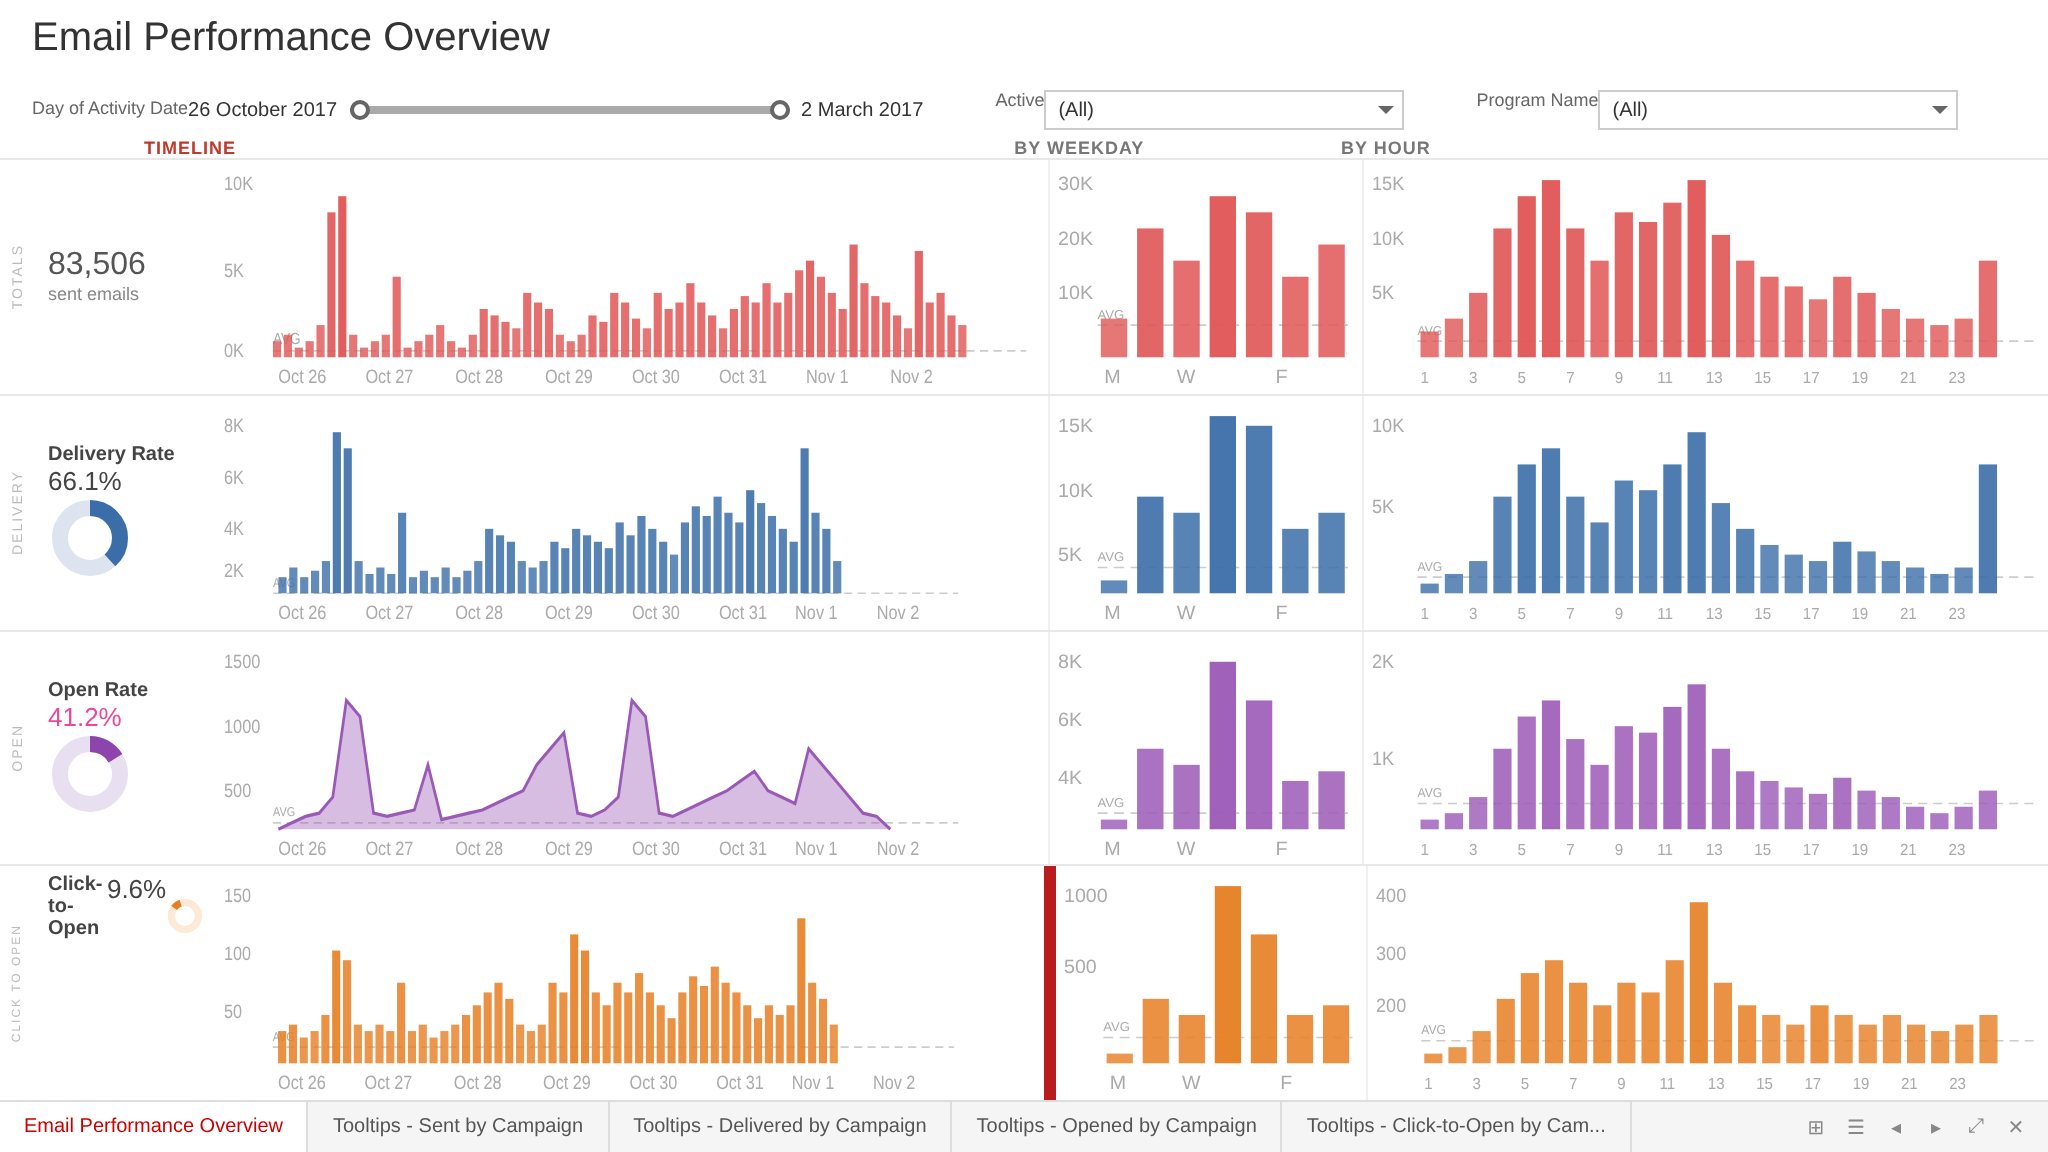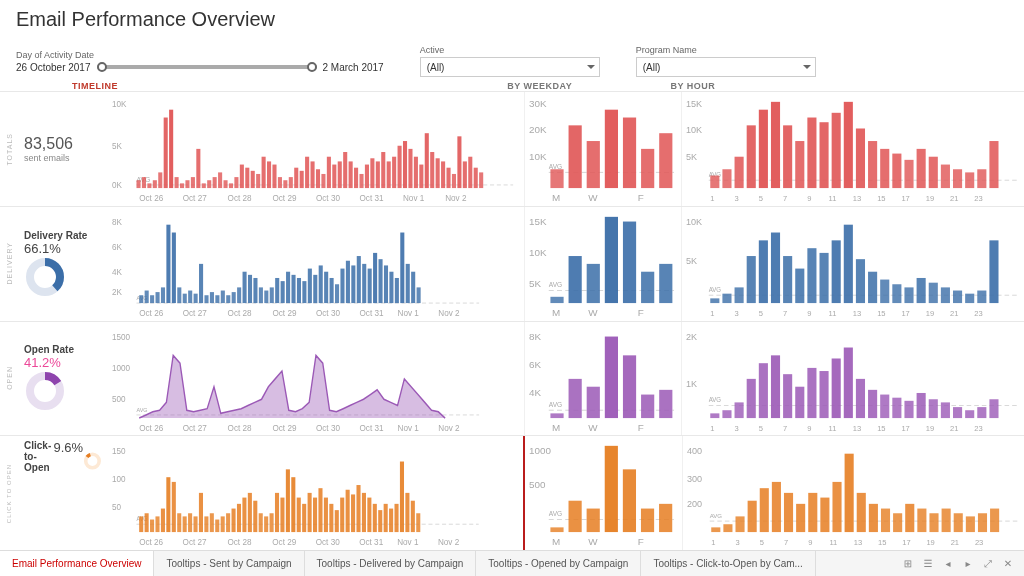--- a/index.html
+++ b/index.html
@@ -4,21 +4,21 @@
   <style>
     * { box-sizing: border-box; margin: 0; padding: 0; }
     body { font-family: 'Segoe UI', Arial, sans-serif; background: #fff; font-size: 11px; color: #333; width: 1024px; height: 576px; overflow: hidden; }
     
     .page { width: 1024px; height: 576px; display: flex; flex-direction: column; }
     
     .header { padding: 8px 16px 4px; }
     .page-title { font-size: 20px; font-weight: 300; color: #333; margin-bottom: 6px; }
     
     .filters { display: flex; align-items: center; gap: 16px; padding: 4px 16px; }
-    .filter-group { display: flex; flex-direction: column; }
+    .filter-group { display: flex; flex-direction: row; }
     .filter-label { font-size: 9px; color: #666; margin-bottom: 2px; }
     .filter-slider { display: flex; align-items: center; gap: 6px; }
     .slider-track { width: 220px; height: 4px; background: #ddd; border-radius: 2px; position: relative; }
     .slider-fill { position: absolute; left: 0; top: 0; height: 4px; background: #aaa; border-radius: 2px; width: 100%; }
     .slider-handle { width: 10px; height: 10px; background: #fff; border: 2px solid #666; border-radius: 50%; position: absolute; top: -3px; }
     .slider-handle.left { left: 0; }
     .slider-handle.right { right: 0; }
     .slider-date { font-size: 10px; color: #333; }
     .select-box { border: 1px solid #ccc; padding: 2px 20px 2px 6px; font-size: 10px; color: #333; background: #fff; min-width: 120px; position: relative; height: 20px; display: flex; align-items: center; }
     .select-arrow { width: 0; height: 0; border-left: 4px solid transparent; border-right: 4px solid transparent; border-top: 4px solid #666; position: absolute; right: 4px; }
@@ -502,21 +502,21 @@
       </div>
       <div style="width:90px; padding:4px 6px; display:flex; flex-direction:row; justify-content:center;">
         <div style="font-size:10px; font-weight:600; color:#444;">Click-to-Open</div>
         <div style="font-size:13px; font-weight:300; color:#444;">9.6%</div>
         <svg width="42" height="42" viewBox="0 0 42 42">
           <circle cx="21" cy="21" r="15" fill="none" stroke="#fde9d5" stroke-width="8"></circle>
           <circle cx="21" cy="21" r="15" fill="none" stroke="#e67e22" stroke-width="8" stroke-dasharray="9.05 94.25" stroke-dashoffset="23.56" transform="rotate(-90 21 21)"></circle>
         </svg>
       </div>
       <div style="flex:1; display:flex; min-width:0;">
-        <div style="flex:2.2; padding:2px 4px; display:flex; flex-direction:column; border-right:2px solid #b91c1c;">
+        <div style="flex:2.2; padding:2px 4px; display:flex; flex-direction:column; border-right:6px solid #b91c1c;">
           <svg width="100%" height="100%" viewBox="0 0 300 70" preserveAspectRatio="none">
             <text x="0" y="10" font-size="6" fill="#aaa">150</text>
             <text x="0" y="28" font-size="6" fill="#aaa">100</text>
             <text x="0" y="46" font-size="6" fill="#aaa">50</text>
             <line x1="18" y1="55" x2="270" y2="55" stroke="#ccc" stroke-width="0.5" stroke-dasharray="3,2"></line>
             <text x="18" y="53" font-size="4" fill="#aaa">AVG</text>
             <rect x="20" y="50" width="3" height="10" fill="#e67e22" opacity="0.85"></rect>
             <rect x="24" y="48" width="3" height="12" fill="#e67e22" opacity="0.85"></rect>
             <rect x="28" y="52" width="3" height="8" fill="#e67e22" opacity="0.8"></rect>
             <rect x="32" y="50" width="3" height="10" fill="#e67e22" opacity="0.8"></rect>

